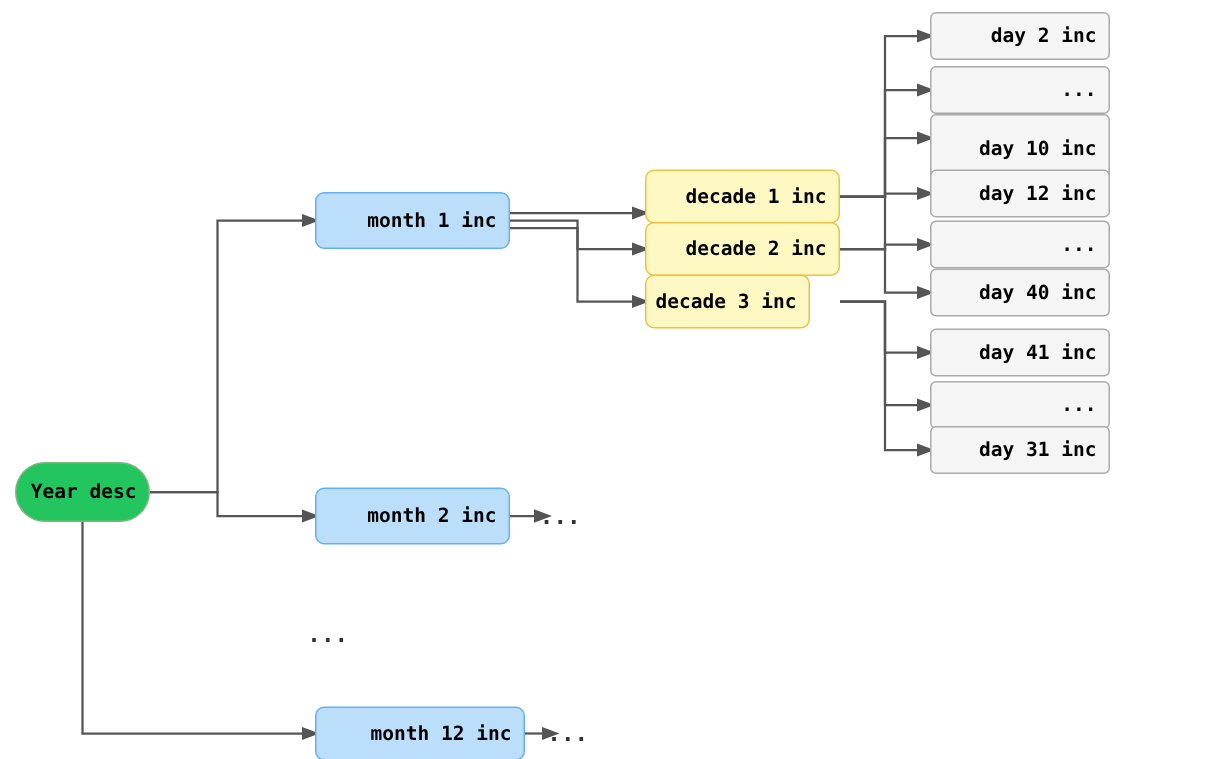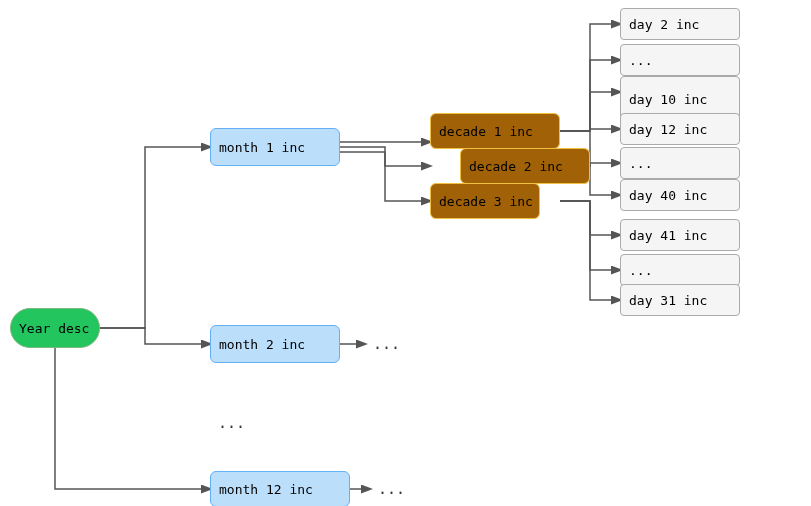--- a/index.html
+++ b/index.html
@@ -18,37 +18,38 @@
       width: 811px;
       height: 506px;
       pointer-events: none;
     }
     .node {
       position: absolute;
       border-radius: 6px;
       border: 1.5px solid #888;
       display: flex;
       align-items: center;
-      justify-content: flex-start;
+      justify-content: flex-end;
       text-align: center;
       padding: 4px 8px;
       font-size: 13px;
       white-space: nowrap;
+      font-weight: bold;
     }
     .node-year {
       background: #22c55e;
       border-color: #7cb87e;
       border-radius: 20px;
     }
     .node-month {
       background: #bbdefb;
       border-color: #64b0f4;
     }
     .node-decade {
-      background: #a16207;
+      background: #fef9c3;
       border-color: #f0c040;
     }
     .node-day {
       background: #f5f5f5;
       border-color: #aaa;
       border-radius: 4px;
     }
     .node-ellipsis {
       background: none;
       border: none;
@@ -127,21 +128,21 @@
 </div>
 
 <div class="node node-ellipsis" style="left:210px; top:408px; width:30px; height:30px;">
   <span>...</span>
 </div>
 
 <div class="node node-decade" style="left:430px; top:113px; width:130px; height:36px;">
   <span>decade 1 inc</span>
 </div>
 
-<div class="node node-decade" style="left:430px; top:148px; width:130px; height:36px;margin-left:30px;">
+<div class="node node-decade" style="left:430px; top:148px; width:130px; height:36px;">
   <span>decade 2 inc</span>
 </div>
 
 <div class="node node-decade" style="left:430px; top:183px; width:110px; height:36px;">
   <span>decade 3 inc</span>
 </div>
 
 <div class="node node-day" style="left:620px; top:8px; width:120px; height:32px;">
   <span>day 2 inc</span>
 </div>

